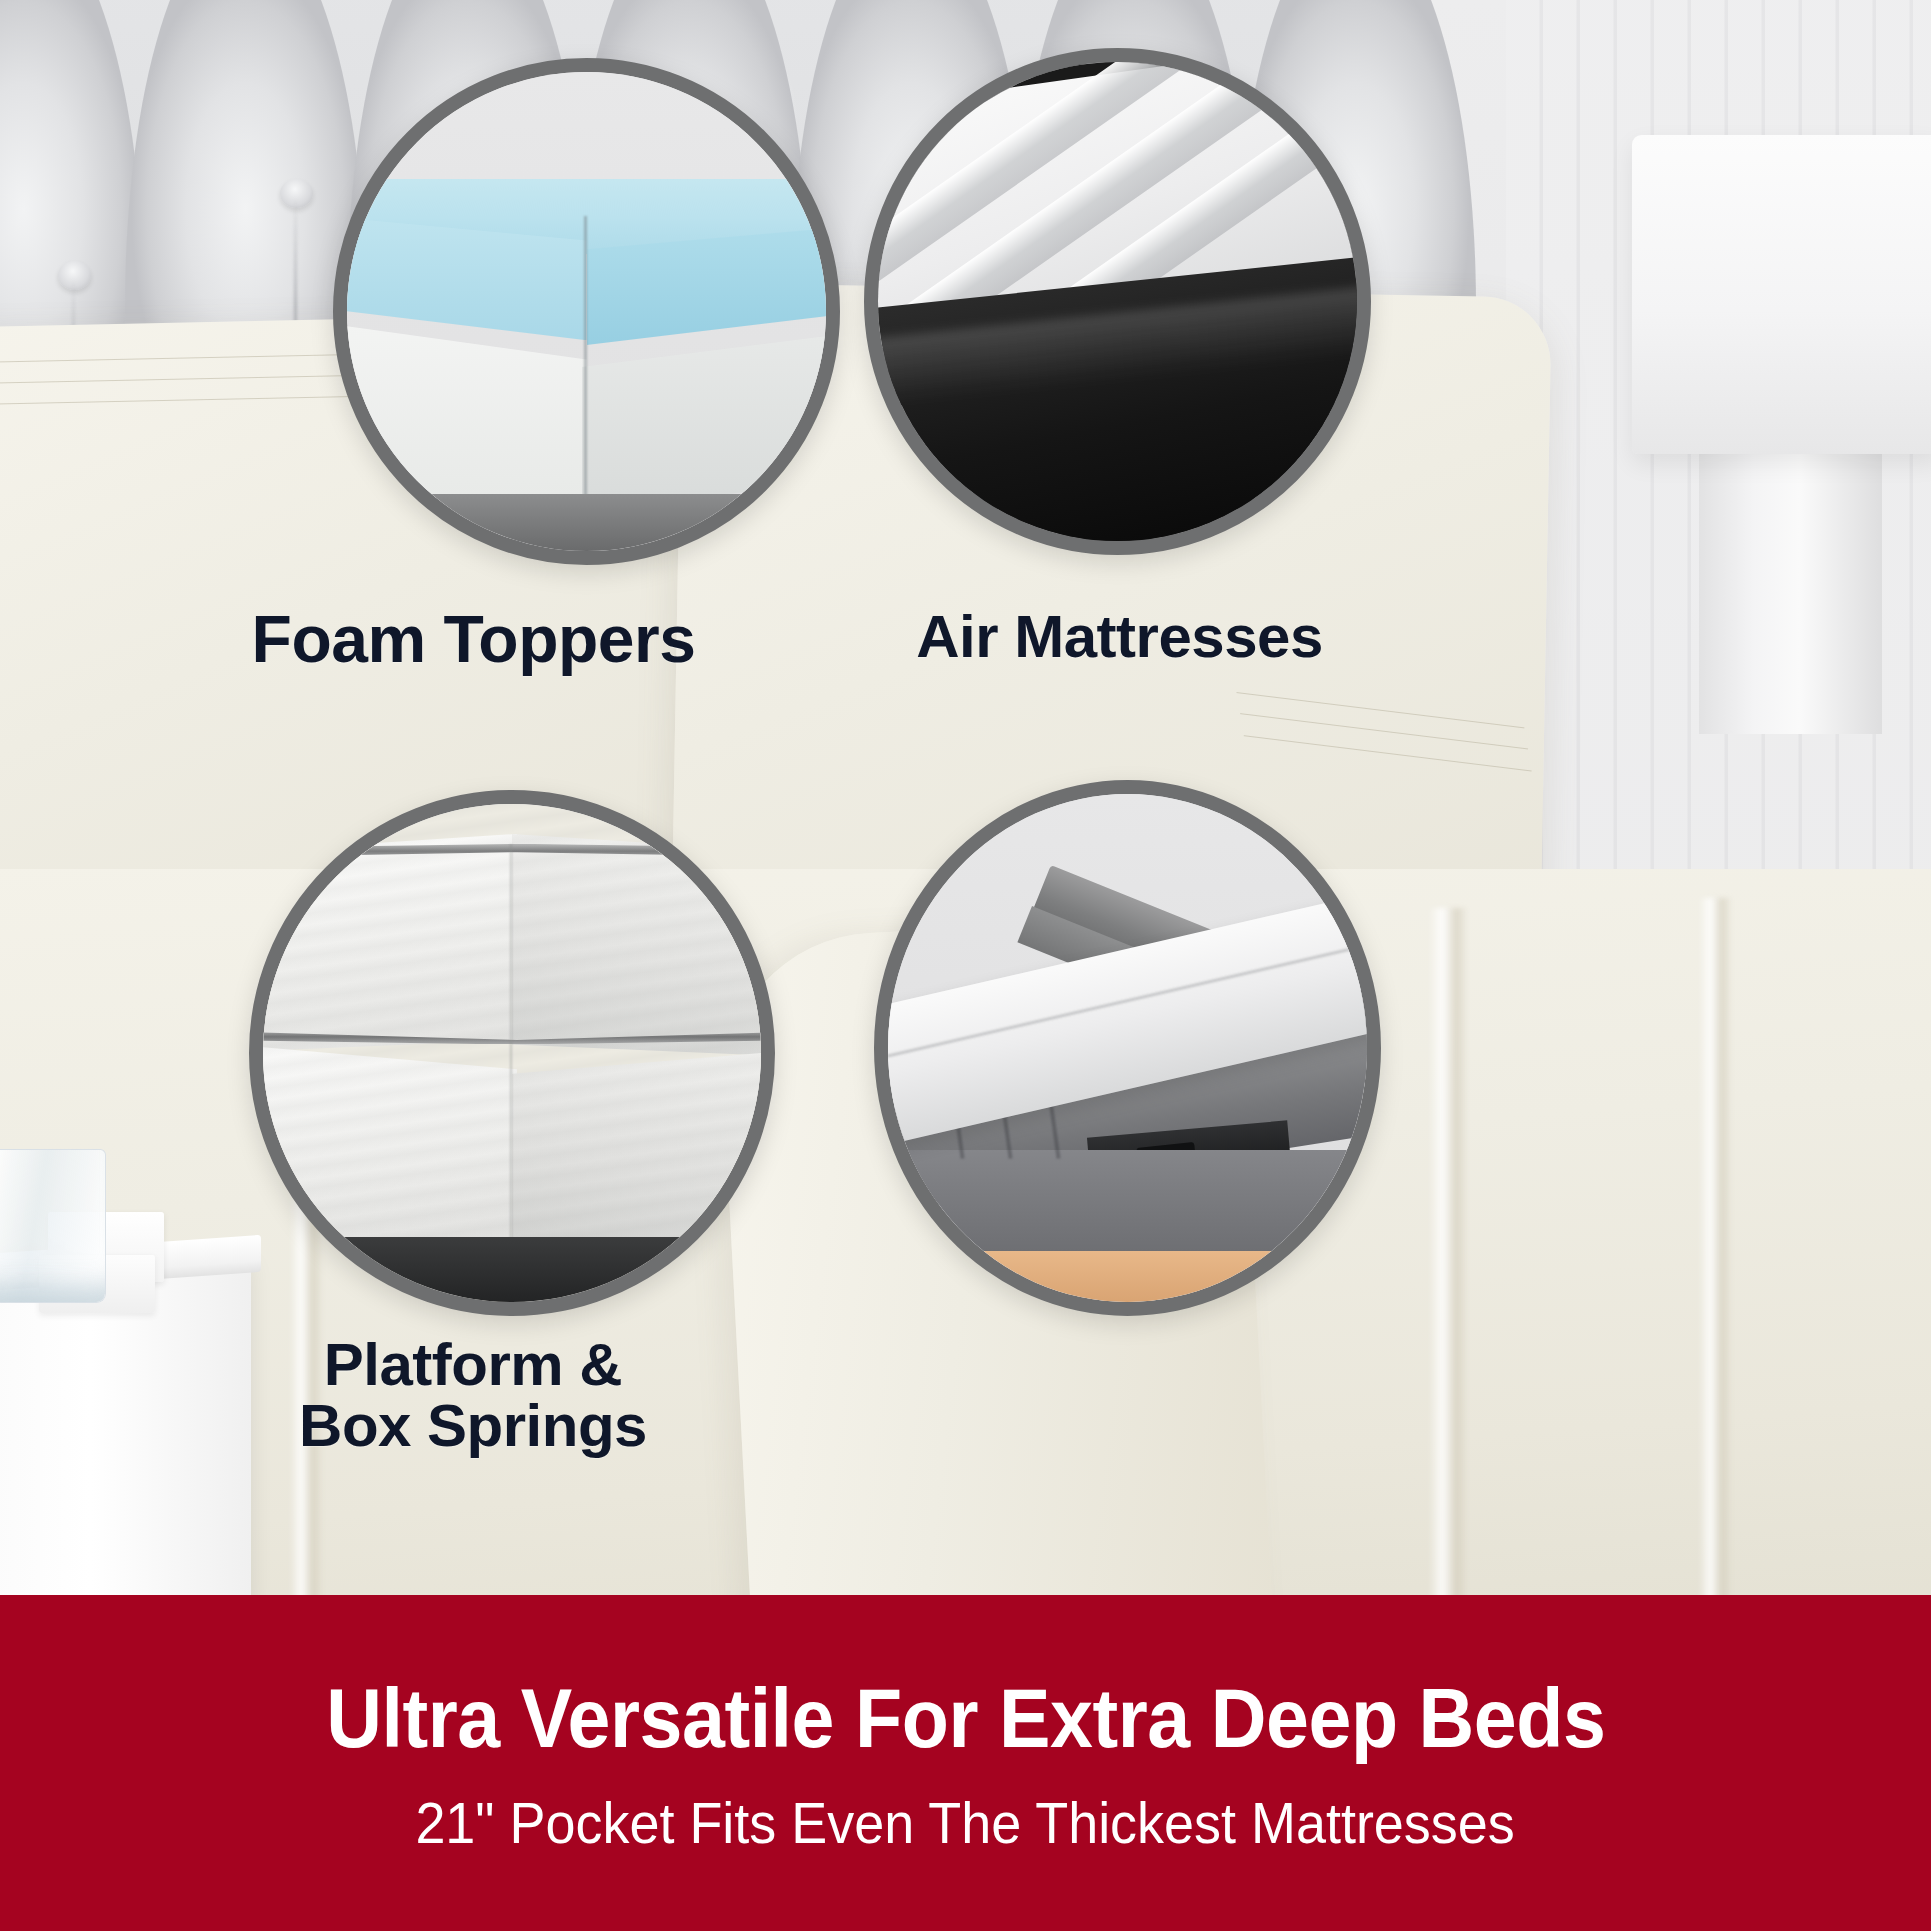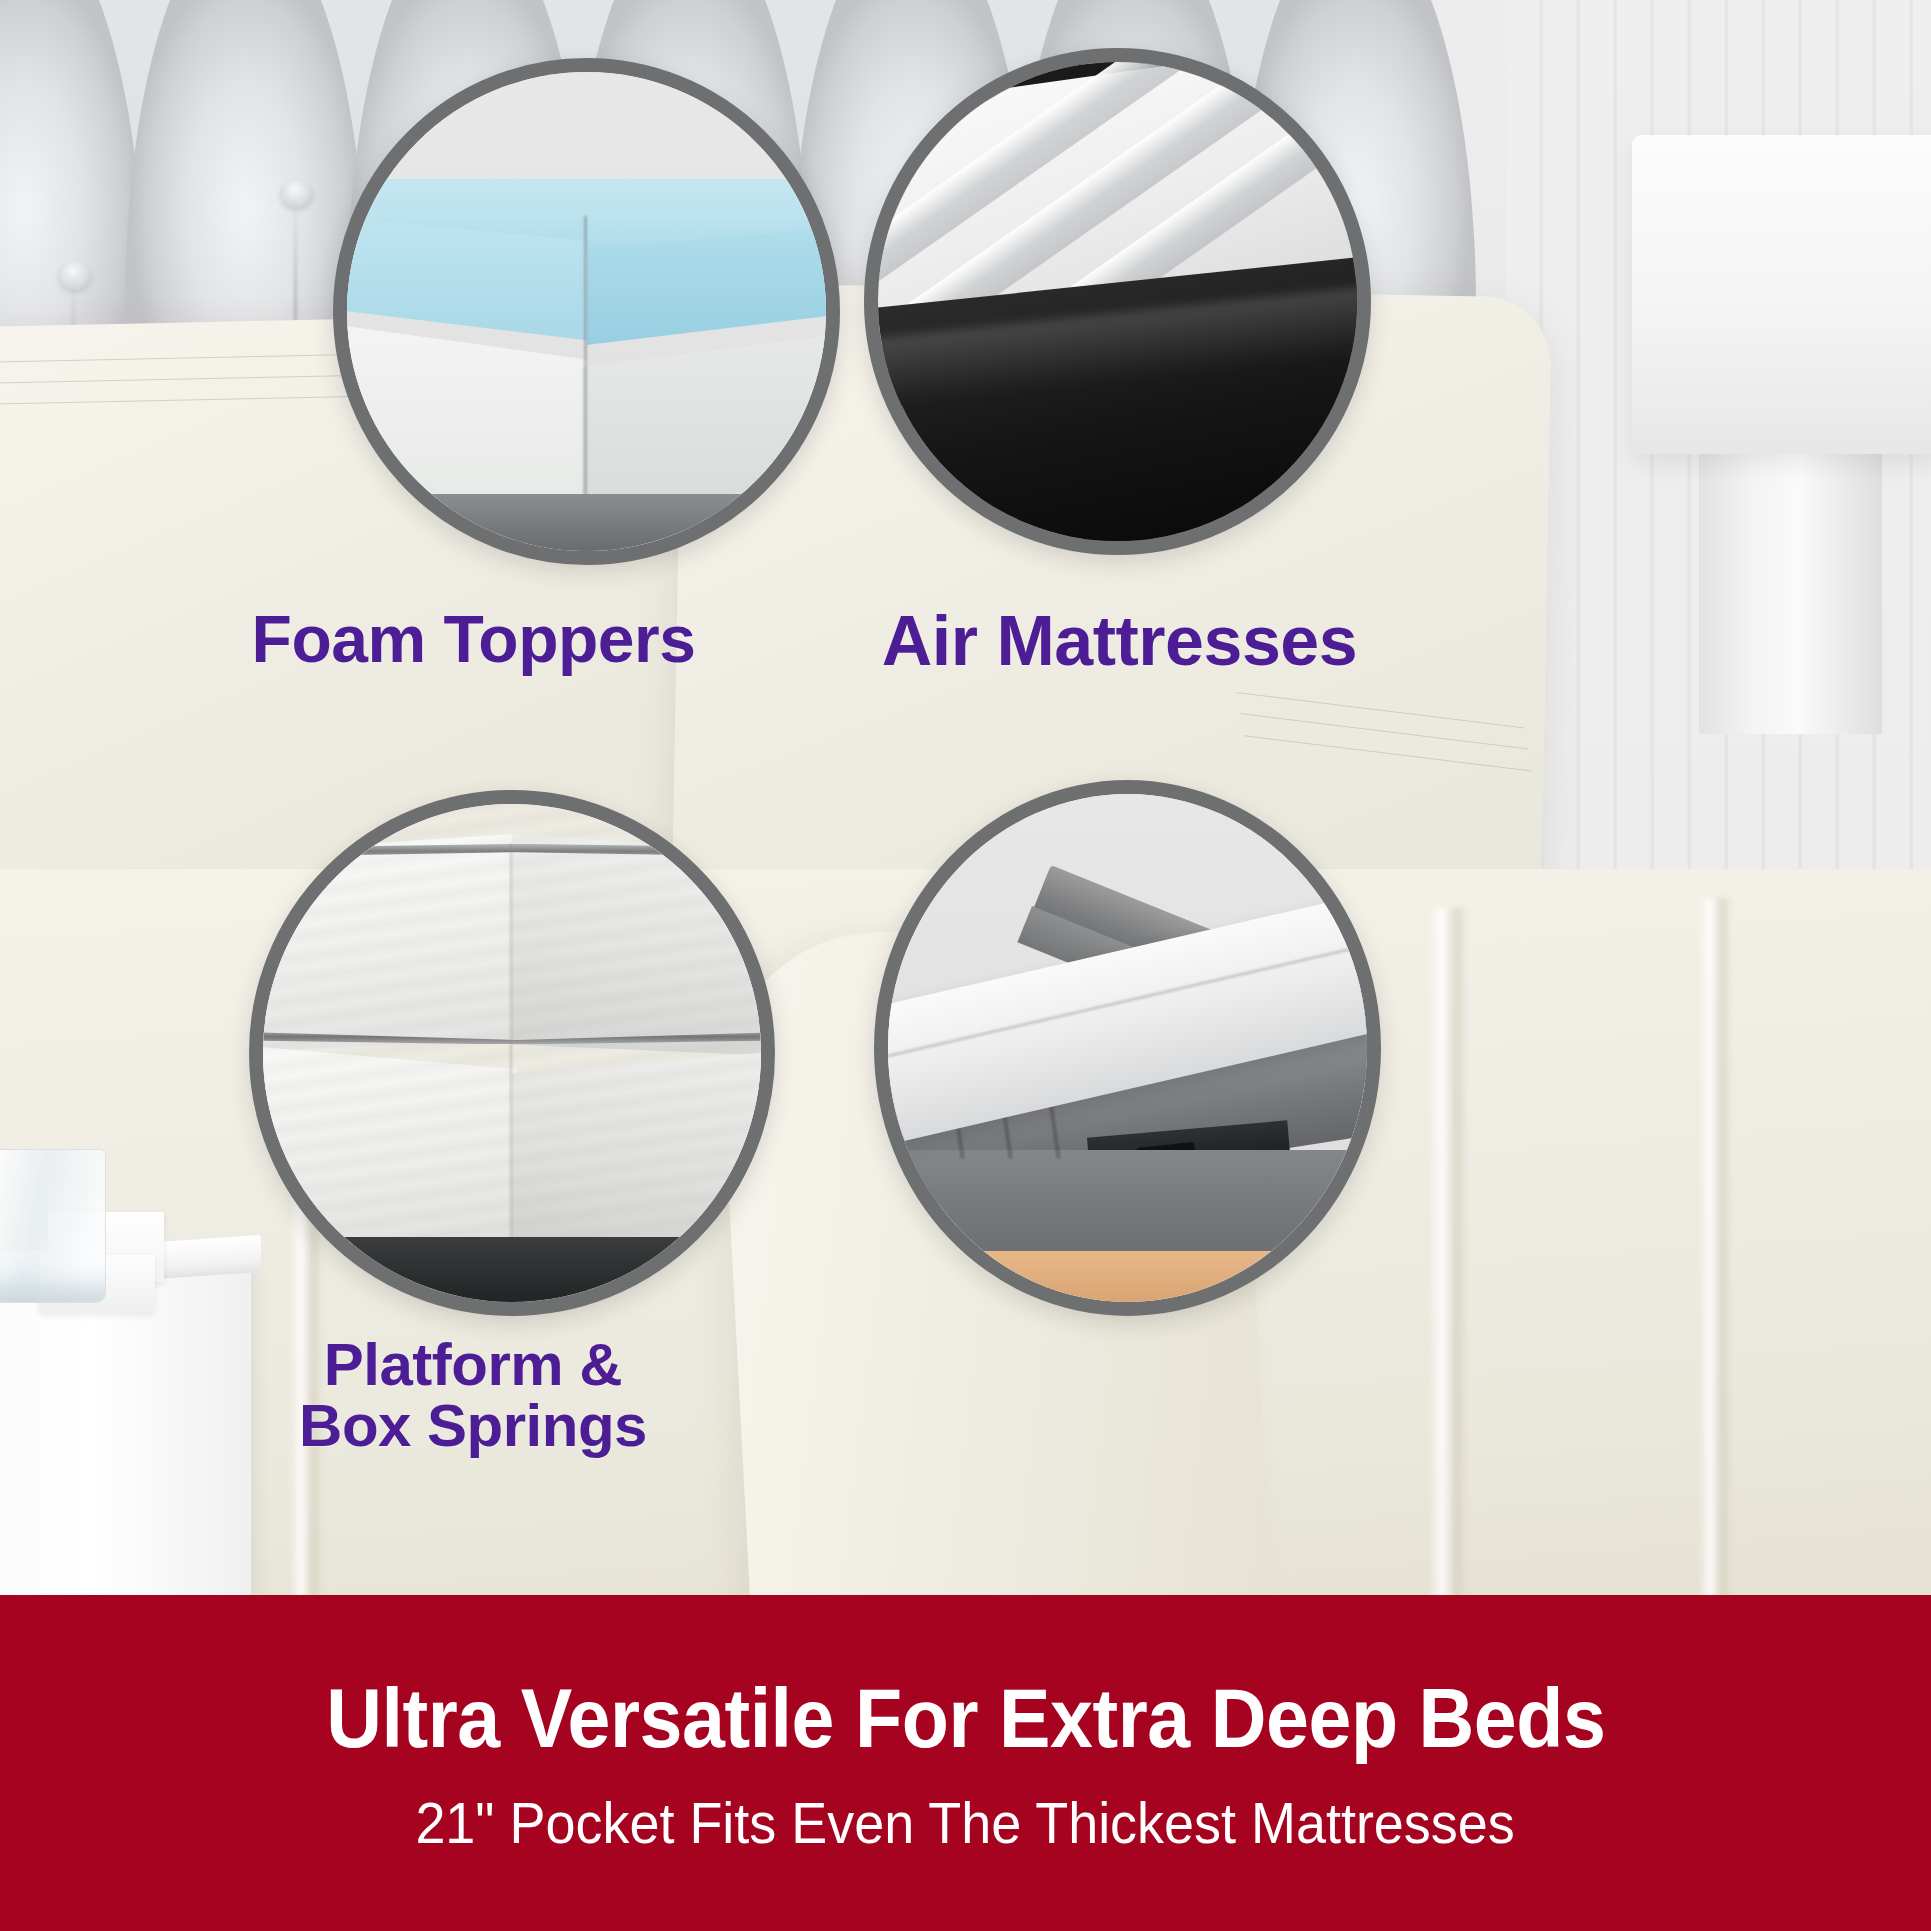--- a/index.html
+++ b/index.html
@@ -301,31 +301,31 @@
     background:linear-gradient(180deg,#E8B889 0%,#D9A473 100%);
   }
   .ab-pleat{
     position:absolute;width:3.9px;height:16%;top:56%;
     background:rgba(50,52,56,.35);filter:blur(1px);transform:rotate(-8deg);
   }
 
   
   .label{
     position:absolute;
-    color:#4c1d95;
+    color:#0f172a;
     font-weight:700;
     letter-spacing:-0.5px;
     text-align:center;
     line-height:1.02;
     white-space:pre-line;
     font-family:"Liberation Sans","DejaVu Sans",sans-serif;
     text-shadow:0 1px 0 rgba(255,255,255,.35);
   }
   #label-foam    {left:174px; top:606px;  width:599px; font-size:66px;}
-  #label-air     {left:801px; top:606px;  width:637px; font-size:70px;}
+  #label-air     {left:801px; top:606px;  width:637px; font-size:60px;}
   #label-platform{left:193px; top:1334px; width:560px; font-size:60px;}
   #label-adjust  {left:801px; top:1334px; width:637px; font-size:66px;}
 
   
   .banner{
     position:absolute;left:0;top:1595px;width:1931px;height:336px;
     background:#A50320;
     display:flex;flex-direction:column;
     align-items:center;justify-content:center;
     gap:22px;

